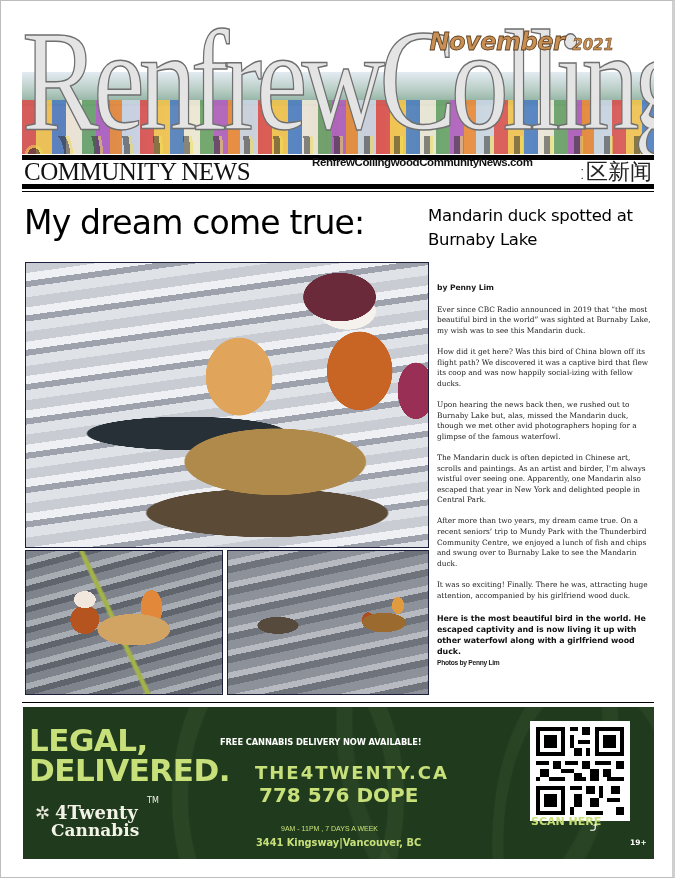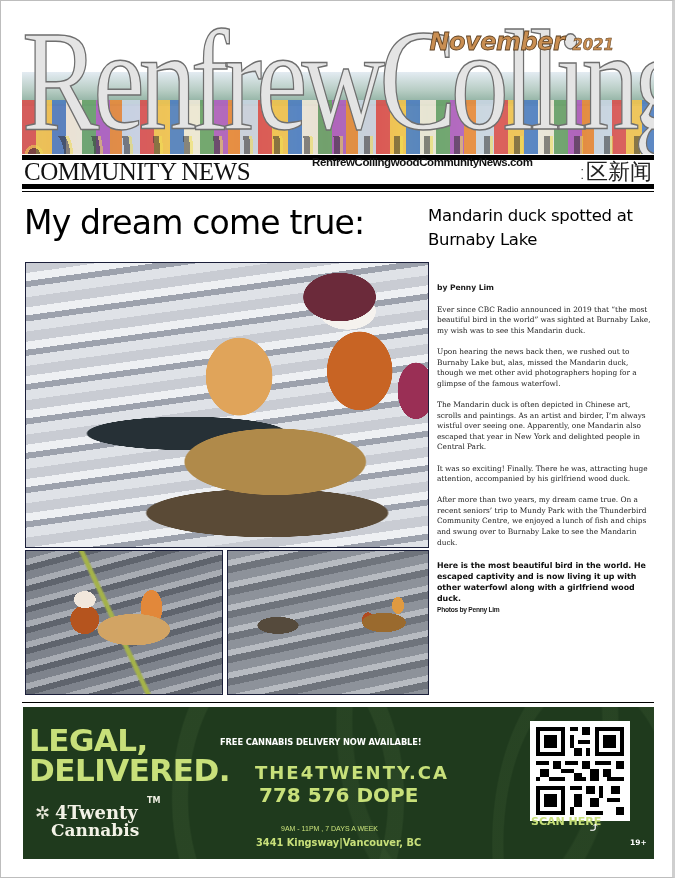--- a/index.html
+++ b/index.html
@@ -87,21 +87,21 @@
     background:
       radial-gradient(ellipse 160px 240px at 42% 60%, transparent 62%, rgba(60,90,50,.35) 63% 72%, transparent 73%),
       radial-gradient(ellipse 200px 300px at 72% 10%, transparent 62%, rgba(60,90,50,.30) 63% 70%, transparent 71%),
       radial-gradient(ellipse 140px 260px at 90% 90%, transparent 62%, rgba(60,90,50,.30) 63% 70%, transparent 71%),
       #1f3a1d; }
   .ad-legal { position: absolute; left: 6px; top: 18px; font-family: "DejaVu Sans", sans-serif; font-weight: bold; font-size: 31px; line-height: 30px; color: #c8e07a; letter-spacing: -0.5px; }
   .ad-logo { position: absolute; left: 12px; top: 95px; color: #f2f2e6; font-family: "DejaVu Serif", serif; }
   .ad-logo .leaf { position: absolute; left: 0; top: 0; font-size: 18px; color: #e8e8da; }
   .ad-logo .l1 { position: absolute; left: 20px; top: 0; font-size: 18px; font-weight: bold; white-space: nowrap; }
   .ad-logo .l2 { position: absolute; left: 16px; top: 18px; font-size: 17px; font-weight: bold; white-space: nowrap; }
-  .ad-logo .tm { position: absolute; left: 112px; top: -6px; font-size: 8px; font-family: "DejaVu Sans", sans-serif; font-weight: bold; }
+  .ad-logo .tm { position: absolute; left: 112px; top: -6px; font-size: 8px; font-family: "DejaVu Sans", sans-serif; font-weight: normal; }
   .ad-free { position: absolute; left: 197px; top: 30px; font-family: "DejaVu Sans", sans-serif; font-weight: bold; font-size: 8.3px; color: #ffffff; letter-spacing: -0.1px; white-space: nowrap; }
   .ad-site { position: absolute; left: 232px; top: 55px; font-family: "DejaVu Sans", sans-serif; font-weight: bold; font-size: 18px; color: #c8e07a; letter-spacing: 2px; white-space: nowrap; }
   .ad-phone { position: absolute; left: 236px; top: 76px; font-family: "DejaVu Sans", sans-serif; font-weight: bold; font-size: 20px; color: #c8e07a; white-space: nowrap; }
   .ad-hours { position: absolute; left: 258px; top: 118px; font-family: "Liberation Sans", sans-serif; font-size: 7px; color: #c8e07a; white-space: nowrap; }
   .ad-addr { position: absolute; left: 233px; top: 130px; font-family: "DejaVu Sans", sans-serif; font-weight: bold; font-size: 9.8px; color: #c8e07a; white-space: nowrap; }
   .qr { position: absolute; left: 507px; top: 14px; width: 100px; height: 100px; background: #fff; padding: 6px; }
   .qr svg { width: 88px; height: 88px; display: block; }
   .ad-scan { position: absolute; left: 508px; top: 108px; font-family: "DejaVu Sans", sans-serif; font-weight: bold; font-size: 11px; color: #c8e07a; white-space: nowrap; }
   .ad-arrow { position: absolute; left: 565px; top: 112px; color: #ffffff; font-size: 14px; }
   .ad-age { position: absolute; left: 607px; top: 131px; font-family: "DejaVu Sans", sans-serif; font-weight: bold; font-size: 7.5px; color: #ffffff; }
@@ -133,24 +133,25 @@
 <div class="headline">My dream come true:</div>
 <div class="subhead">Mandarin duck spotted at Burnaby Lake</div>
 
 <div class="photo photo-main"></div>
 <div class="photo photo-left"></div>
 <div class="photo photo-right"></div>
 
 <div class="article">
   <div class="byline">by Penny Lim</div>
   <p>Ever since CBC Radio announced in 2019 that “the most beautiful bird in the world” was sighted at Burnaby Lake, my wish was to see this Mandarin duck.</p>
+  <p>How did it get here? Was this bird of China blown off its flight path? We discovered it was a captive bird that flew its coop and was now happily social-izing with fellow ducks.</p>
   <p>Upon hearing the news back then, we rushed out to Burnaby Lake but, alas, missed the Mandarin duck, though we met other avid photographers hoping for a glimpse of the famous waterfowl.</p>
   <p>The Mandarin duck is often depicted in Chinese art, scrolls and paintings. As an artist and birder, I’m always wistful over seeing one. Apparently, one Mandarin also escaped that year in New York and delighted people in Central Park.</p>
+  <p>After more than two years, my dream came true. On a recent seniors’ trip to Mundy Park with the Thunderbird Community Centre, we enjoyed a lunch of fish and chips and swung over to Burnaby Lake to see the Mandarin duck.</p>
   <p>It was so exciting! Finally. There he was, attracting huge attention, accompanied by his girlfriend wood duck.</p>
-  <p>After more than two years, my dream came true. On a recent seniors’ trip to Mundy Park with the Thunderbird Community Centre, we enjoyed a lunch of fish and chips and swung over to Burnaby Lake to see the Mandarin duck.</p>
   <div class="caption">Here is the most beautiful bird in the world. He escaped captivity and is now living it up with other waterfowl along with a girlfriend wood duck.</div>
   <span class="credit">Photos by Penny Lim</span>
 </div>
 
 <div class="bottom-rule"></div>
 
 <div class="ad">
   <div class="ad-legal">
     <div>LEGAL,</div>
     <div>DELIVERED.</div>

